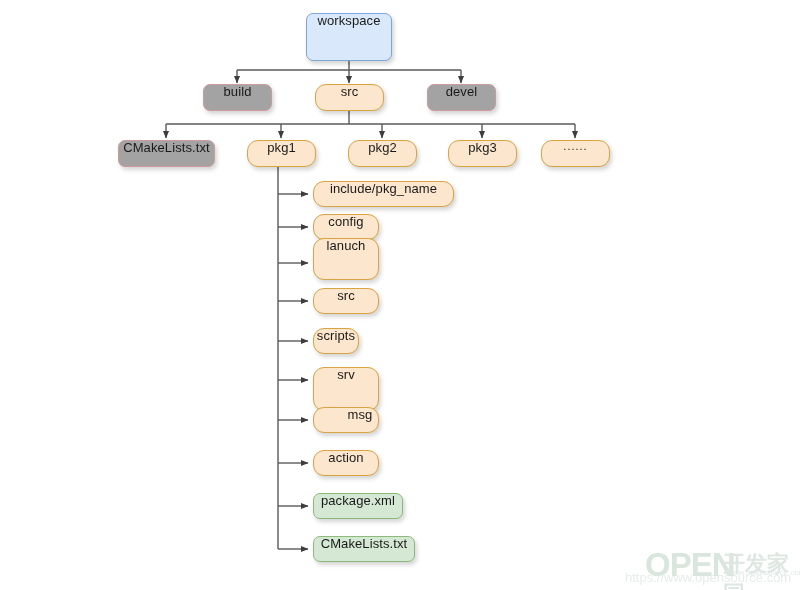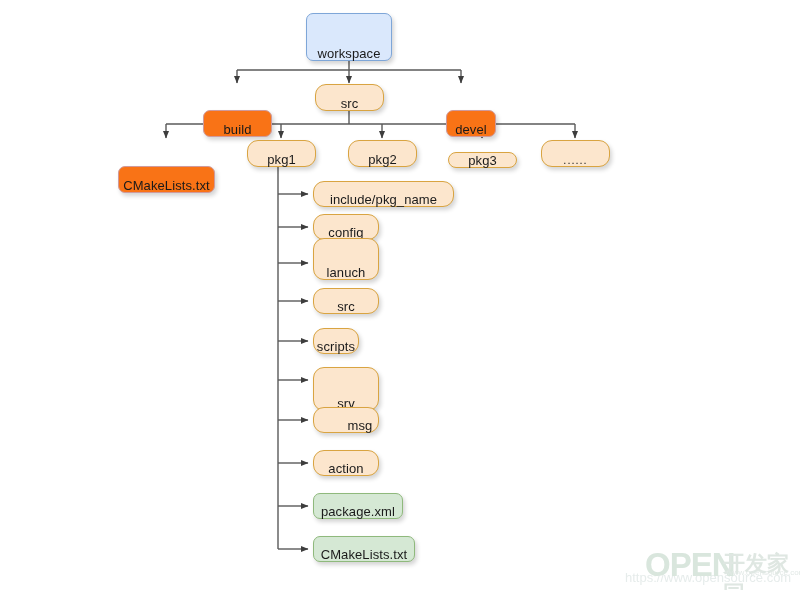--- a/index.html
+++ b/index.html
@@ -22,34 +22,34 @@
     left: 0;
     top: 0;
     width: 800px;
     height: 590px;
     pointer-events: none;
   }
   .node {
     position: absolute;
     box-sizing: border-box;
     display: flex;
-    align-items: flex-end;
+    align-items: flex-start;
     justify-content: center;
     border-radius: 7px;
     border-width: 1px;
     border-style: solid;
     font-size: 13px;
     line-height: 1;
     color: #1a1a1a;
     white-space: nowrap;
     box-shadow: 2px 3px 4px rgba(0,0,0,0.17);
     letter-spacing: 0.1px;
   }
   .node.blue   { background: #dae8fc; border-color: #7ea6d8; }
-  .node.pink   { background: #f97316; border-color: #cf9a9c; margin-top: 26px; }
+  .node.pink   { background: #a3a3a3; border-color: #cf9a9c; }
   .node.orange { background: #fce6cd; border-color: #d9a441; border-radius: 11px; }
   .node.green  { background: #d5e8d4; border-color: #8fb97c; }
 
   .watermark {
     position: absolute;
     pointer-events: none;
     user-select: none;
   }
   .wm-open {
     left: 645px;
@@ -130,34 +130,34 @@
   <div class="node blue" style="left:306px; top:13px; width:86px; height:48px;">
     <span>workspace</span>
   </div>
 
   <div class="node pink" style="left:203px; top:84px; width:69px; height:27px;">
     <span>build</span>
   </div>
   <div class="node orange" style="left:315px; top:84px; width:69px; height:27px;">
     <span>src</span>
   </div>
-  <div class="node pink" style="left:446px; top:84px; width:50px; height:27px;">
+  <div class="node pink" style="left:427px; top:84px; width:69px; height:27px;">
     <span>devel</span>
   </div>
 
   <div class="node pink" style="left:118px; top:140px; width:97px; height:27px;">
     <span>CMakeLists.txt</span>
   </div>
   <div class="node orange" style="left:247px; top:140px; width:69px; height:27px;">
     <span>pkg1</span>
   </div>
   <div class="node orange" style="left:348px; top:140px; width:69px; height:27px;">
     <span>pkg2</span>
   </div>
-  <div class="node orange" style="left:448px; top:140px; width:69px; height:16px;margin-top:12px;">
+  <div class="node orange" style="left:448px; top:140px; width:69px; height:27px;">
     <span>pkg3</span>
   </div>
   <div class="node orange" style="left:541px; top:140px; width:69px; height:27px; font-size:11px; letter-spacing:1px;">
     <span>......</span>
   </div>
 
   <div class="node orange" style="left:313px; top:181px; width:141px; height:26px;">
     <span>include/pkg_name</span>
   </div>
   <div class="node orange" style="left:313px; top:214px; width:66px; height:26px;">

